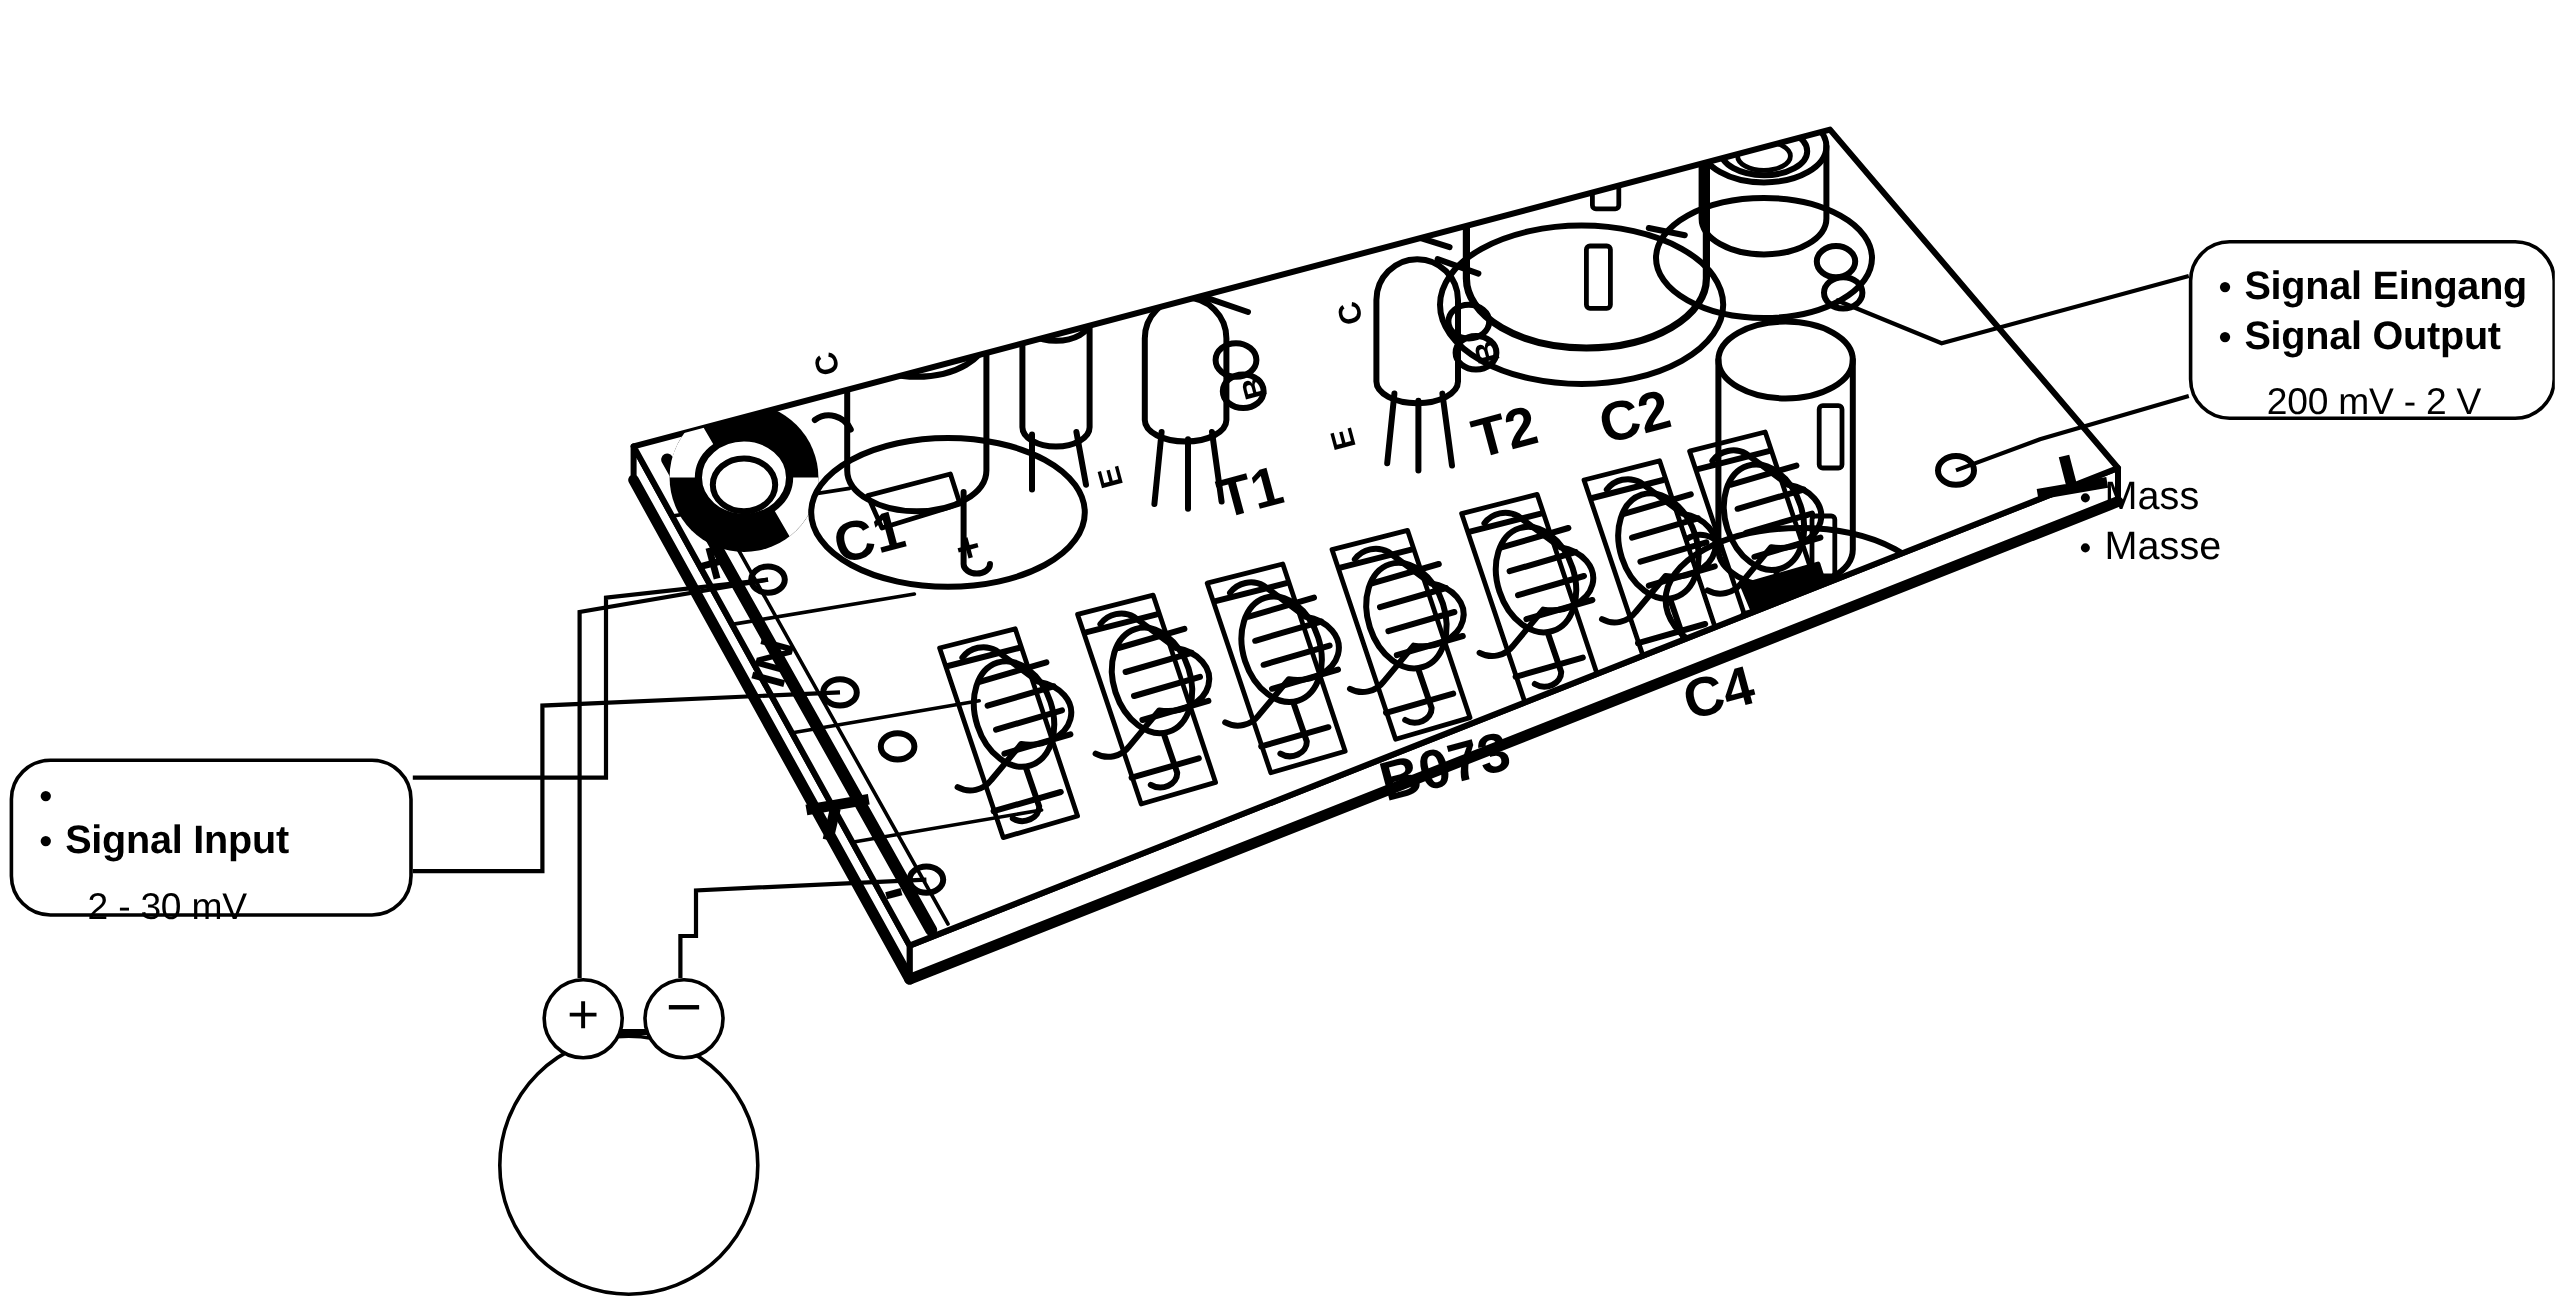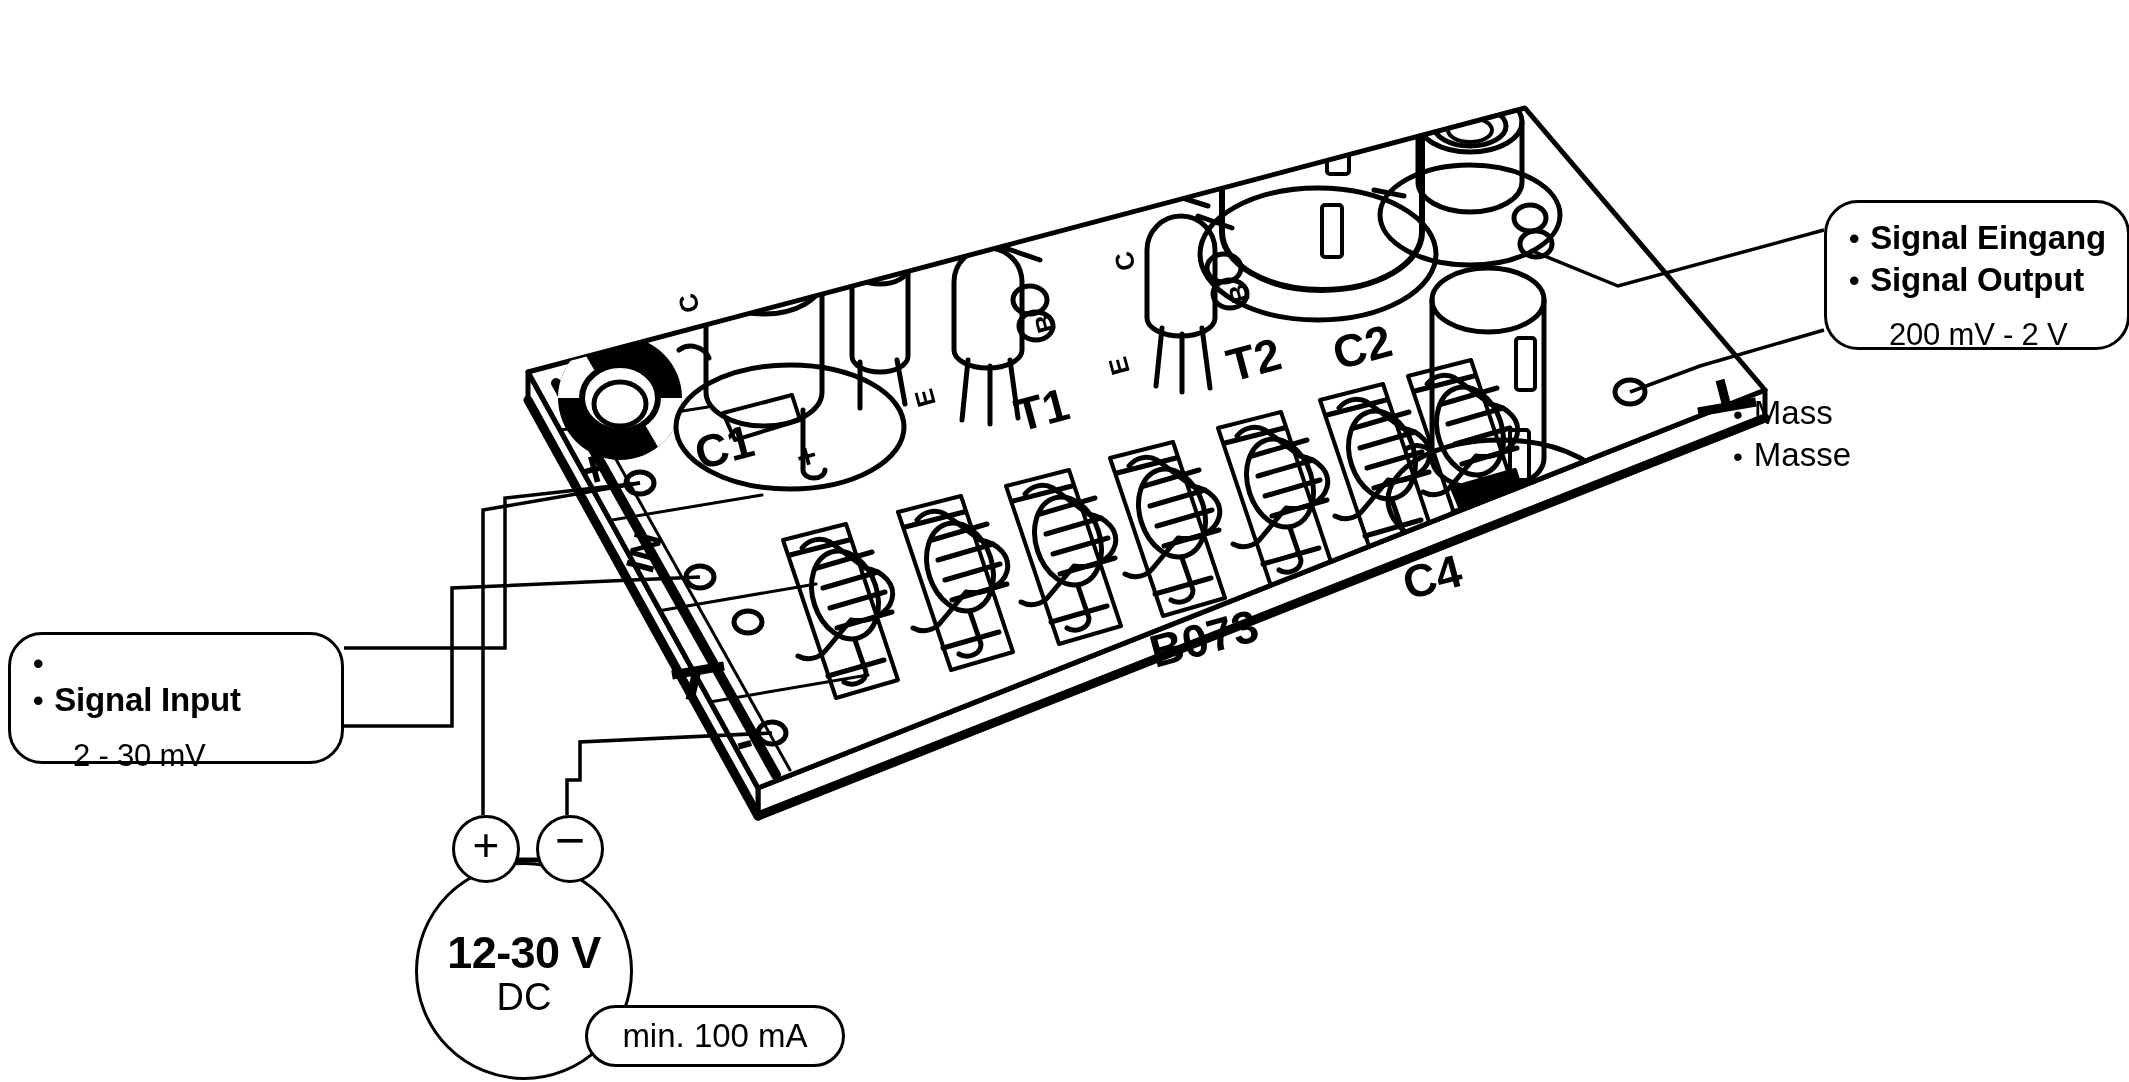--- a/index.html
+++ b/index.html
@@ -360,22 +360,15 @@
 
   <div id="supply"></div>
 
   <div class="term" id="term-plus">
     <span class="glyph">+</span>
   </div>
   <div class="term" id="term-minus">
     <span class="glyph">−</span>
   </div>
 
-  <div id="supply-text">
-    <div id="supply-volt">12-30 V</div>
-    <div id="supply-dc">DC</div>
-  </div>
-
-  <div id="current-tag">
-    <span>min. 100 mA</span>
-  </div>
+
 
 </div>
 
 </body></html>

